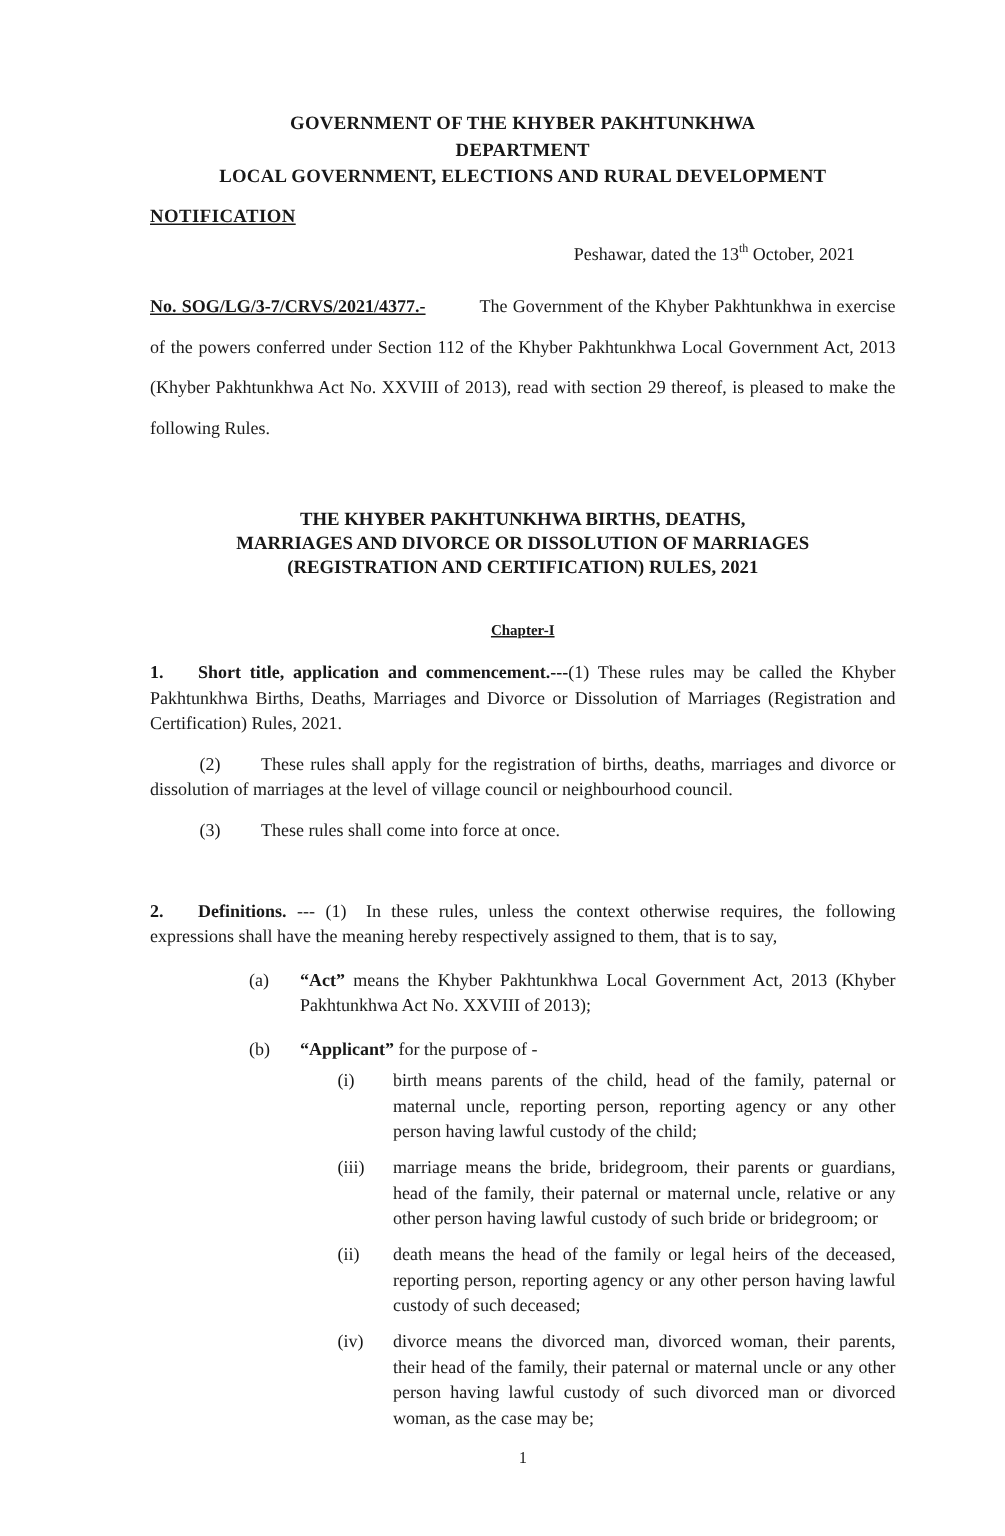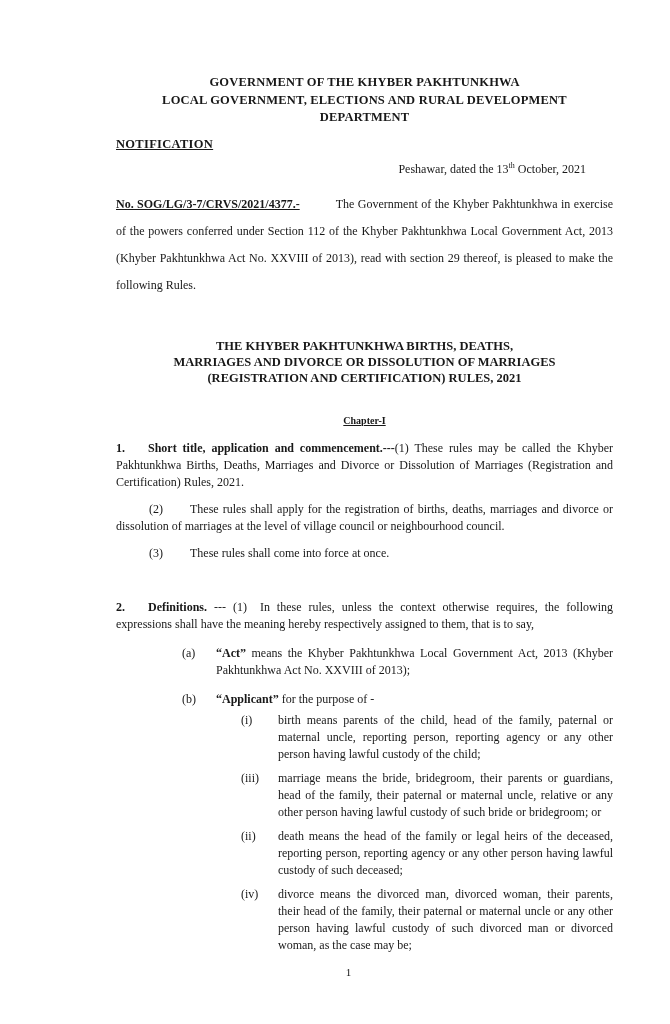--- a/index.html
+++ b/index.html
@@ -7,21 +7,21 @@
     position:relative;
     width:670px; height:1024px;
     background:#ffffff;
     color:#181818;
     font-family:"Liberation Serif", serif;
     font-size:12px;
     overflow:hidden;
   }
   .content {
     position:absolute;
-    left:116px; top:0;
+    left:100px; top:0;
     width:497px;
   }
   .b { font-weight:bold;font-family:Liberation Serif, serif; }
   .u { text-decoration:underline; }
 
   .hdr {
     margin-top:74px;
     text-align:center;
     font-weight:bold;
     font-size:12.5px;
@@ -107,22 +107,22 @@
   }
 </style>
 </head>
 <body>
 
 <div class="page">
   <div class="content">
 
     <div class="hdr">
       <div>GOVERNMENT OF THE KHYBER PAKHTUNKHWA</div>
+      <div>DEPARTMENT</div>
       <div>LOCAL GOVERNMENT, ELECTIONS AND RURAL DEVELOPMENT</div>
-      <div>DEPARTMENT</div>
     </div>
 
     <div class="notif">
       <span class="u">NOTIFICATION</span>
     </div>
 
     <div class="dateline"><span>Peshawar, dated the 13</span><sup>th</sup><span> October, 2021</span></div>
 
     <p class="opening"><span class="b u">No. SOG/LG/3-7/CRVS/2021/4377.-</span><span class="sp-ref"></span><span>The Government of the Khyber Pakhtunkhwa in exercise of the powers conferred under Section 112 of the Khyber Pakhtunkhwa Local Government Act, 2013 (Khyber Pakhtunkhwa Act No. XXVIII of 2013), read with section 29 thereof, is pleased to make the following Rules.</span></p>
 

